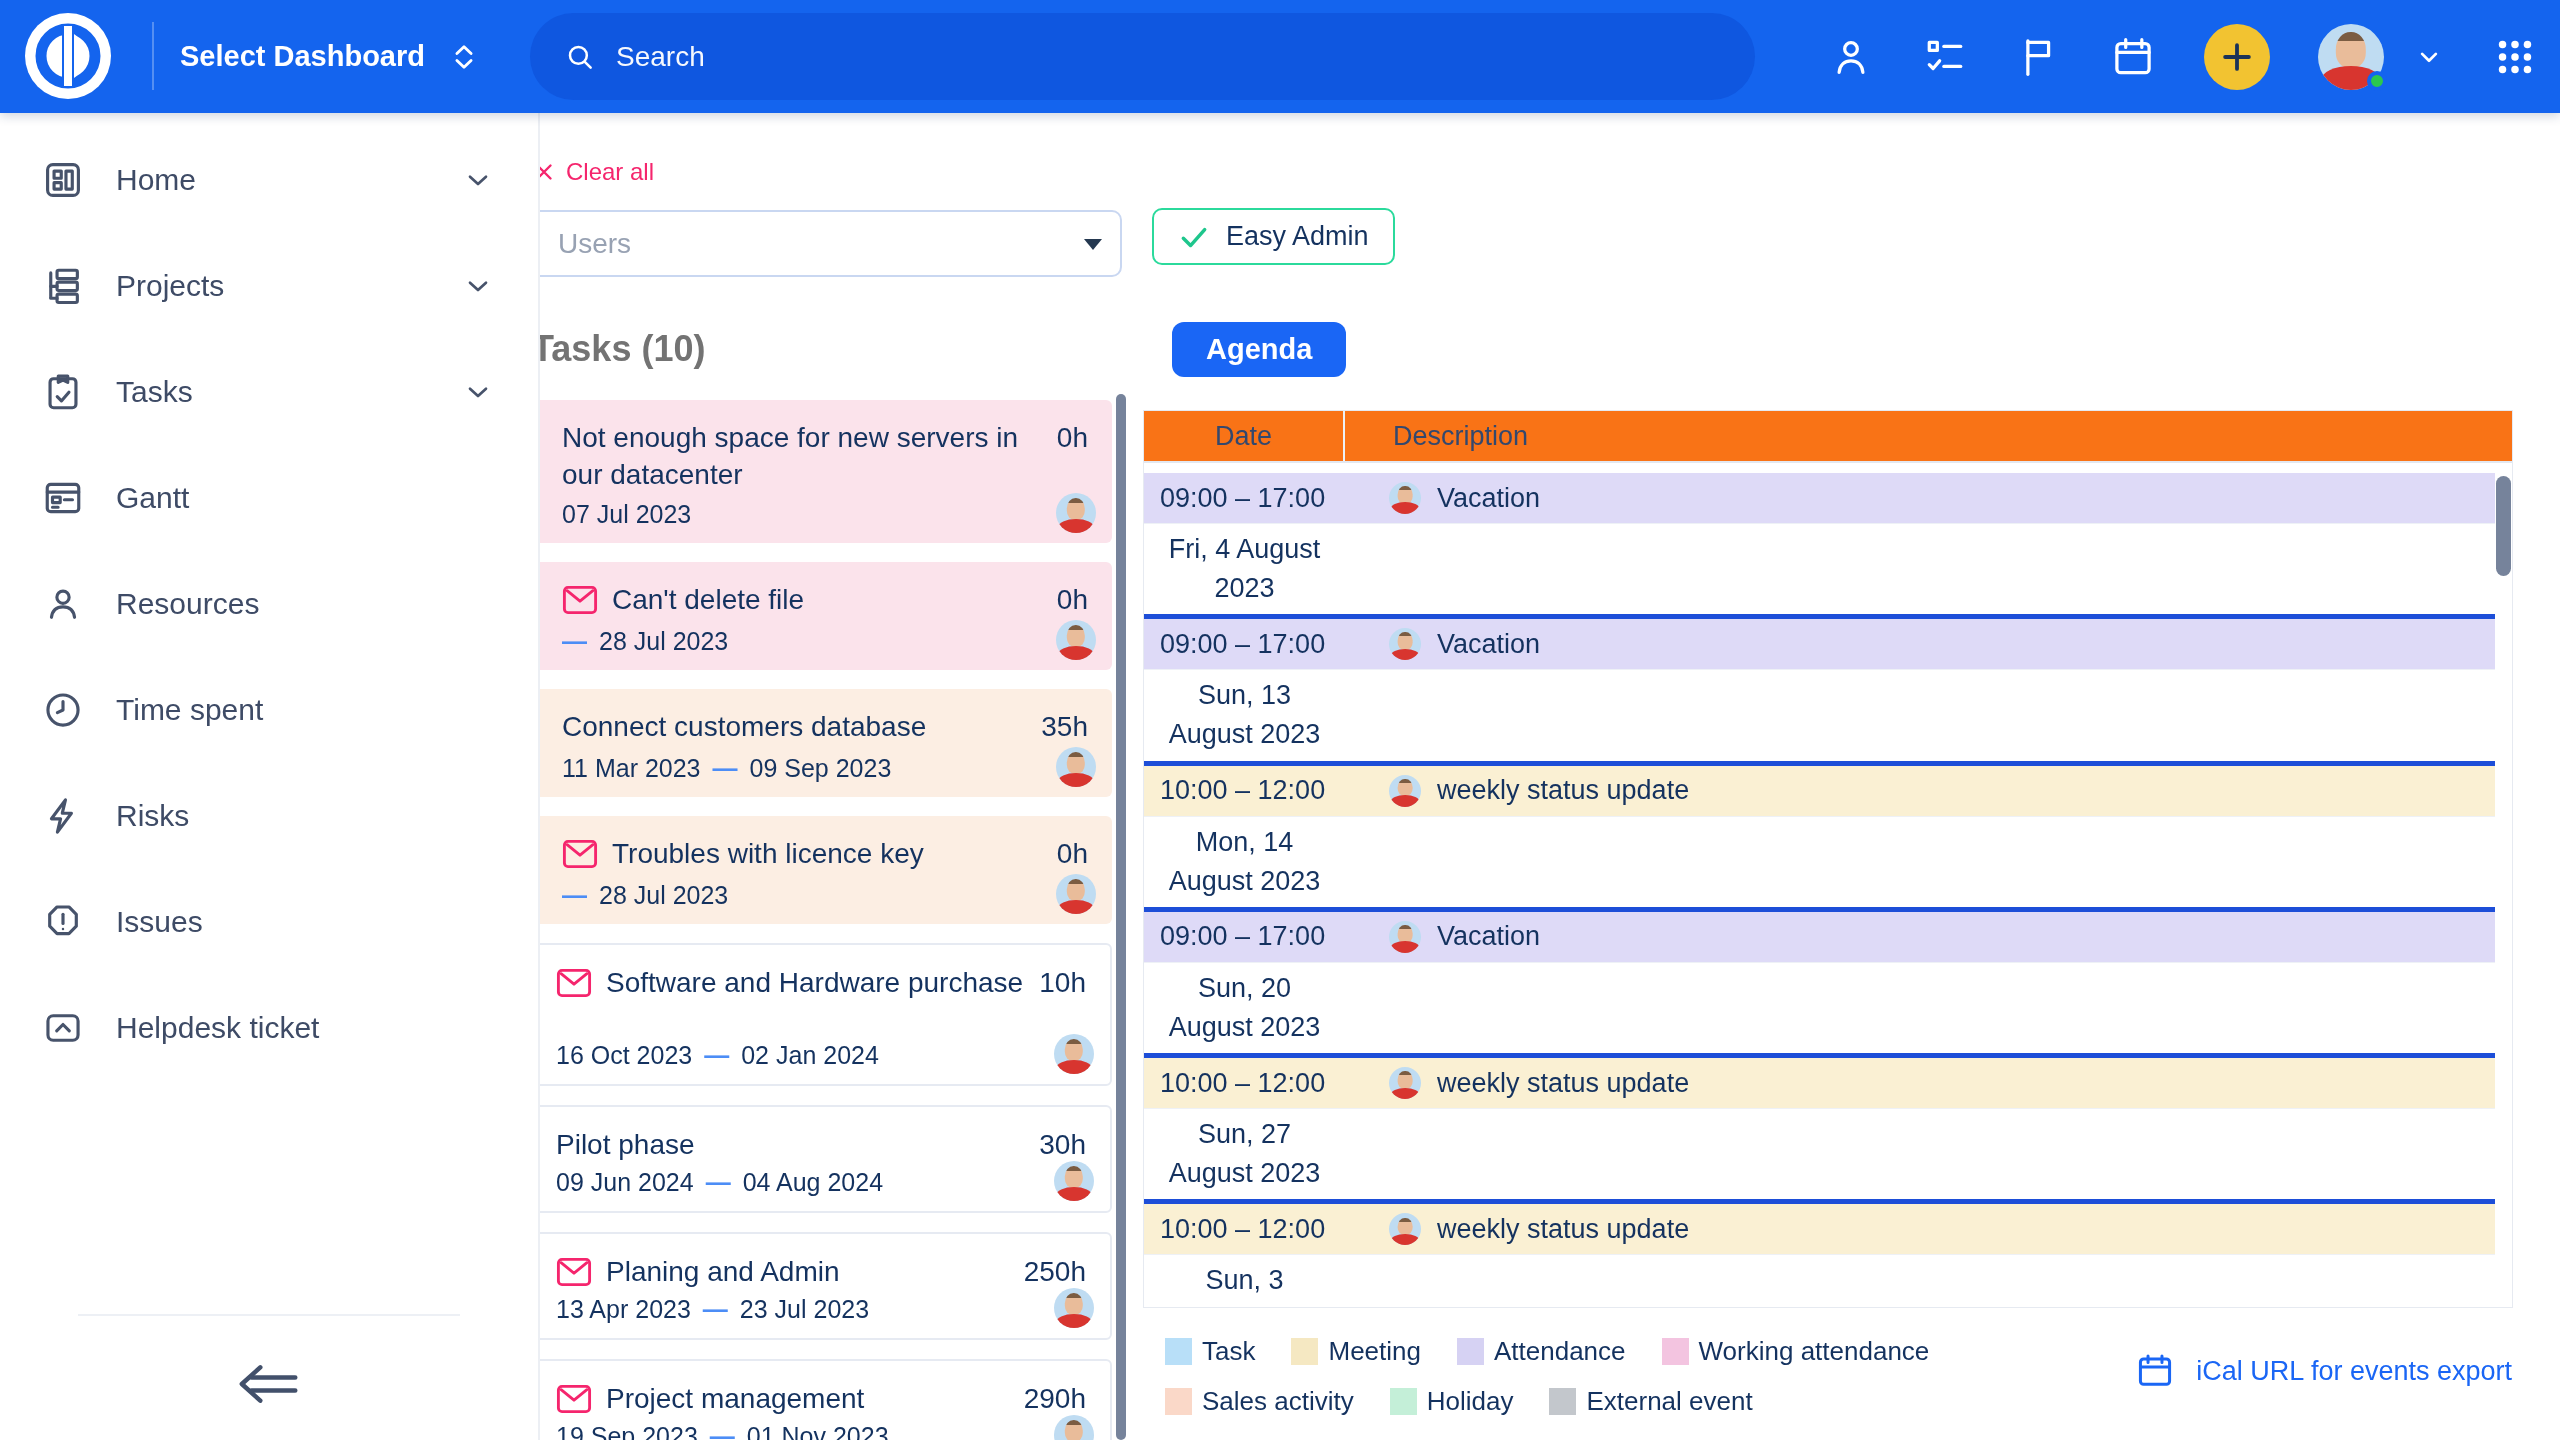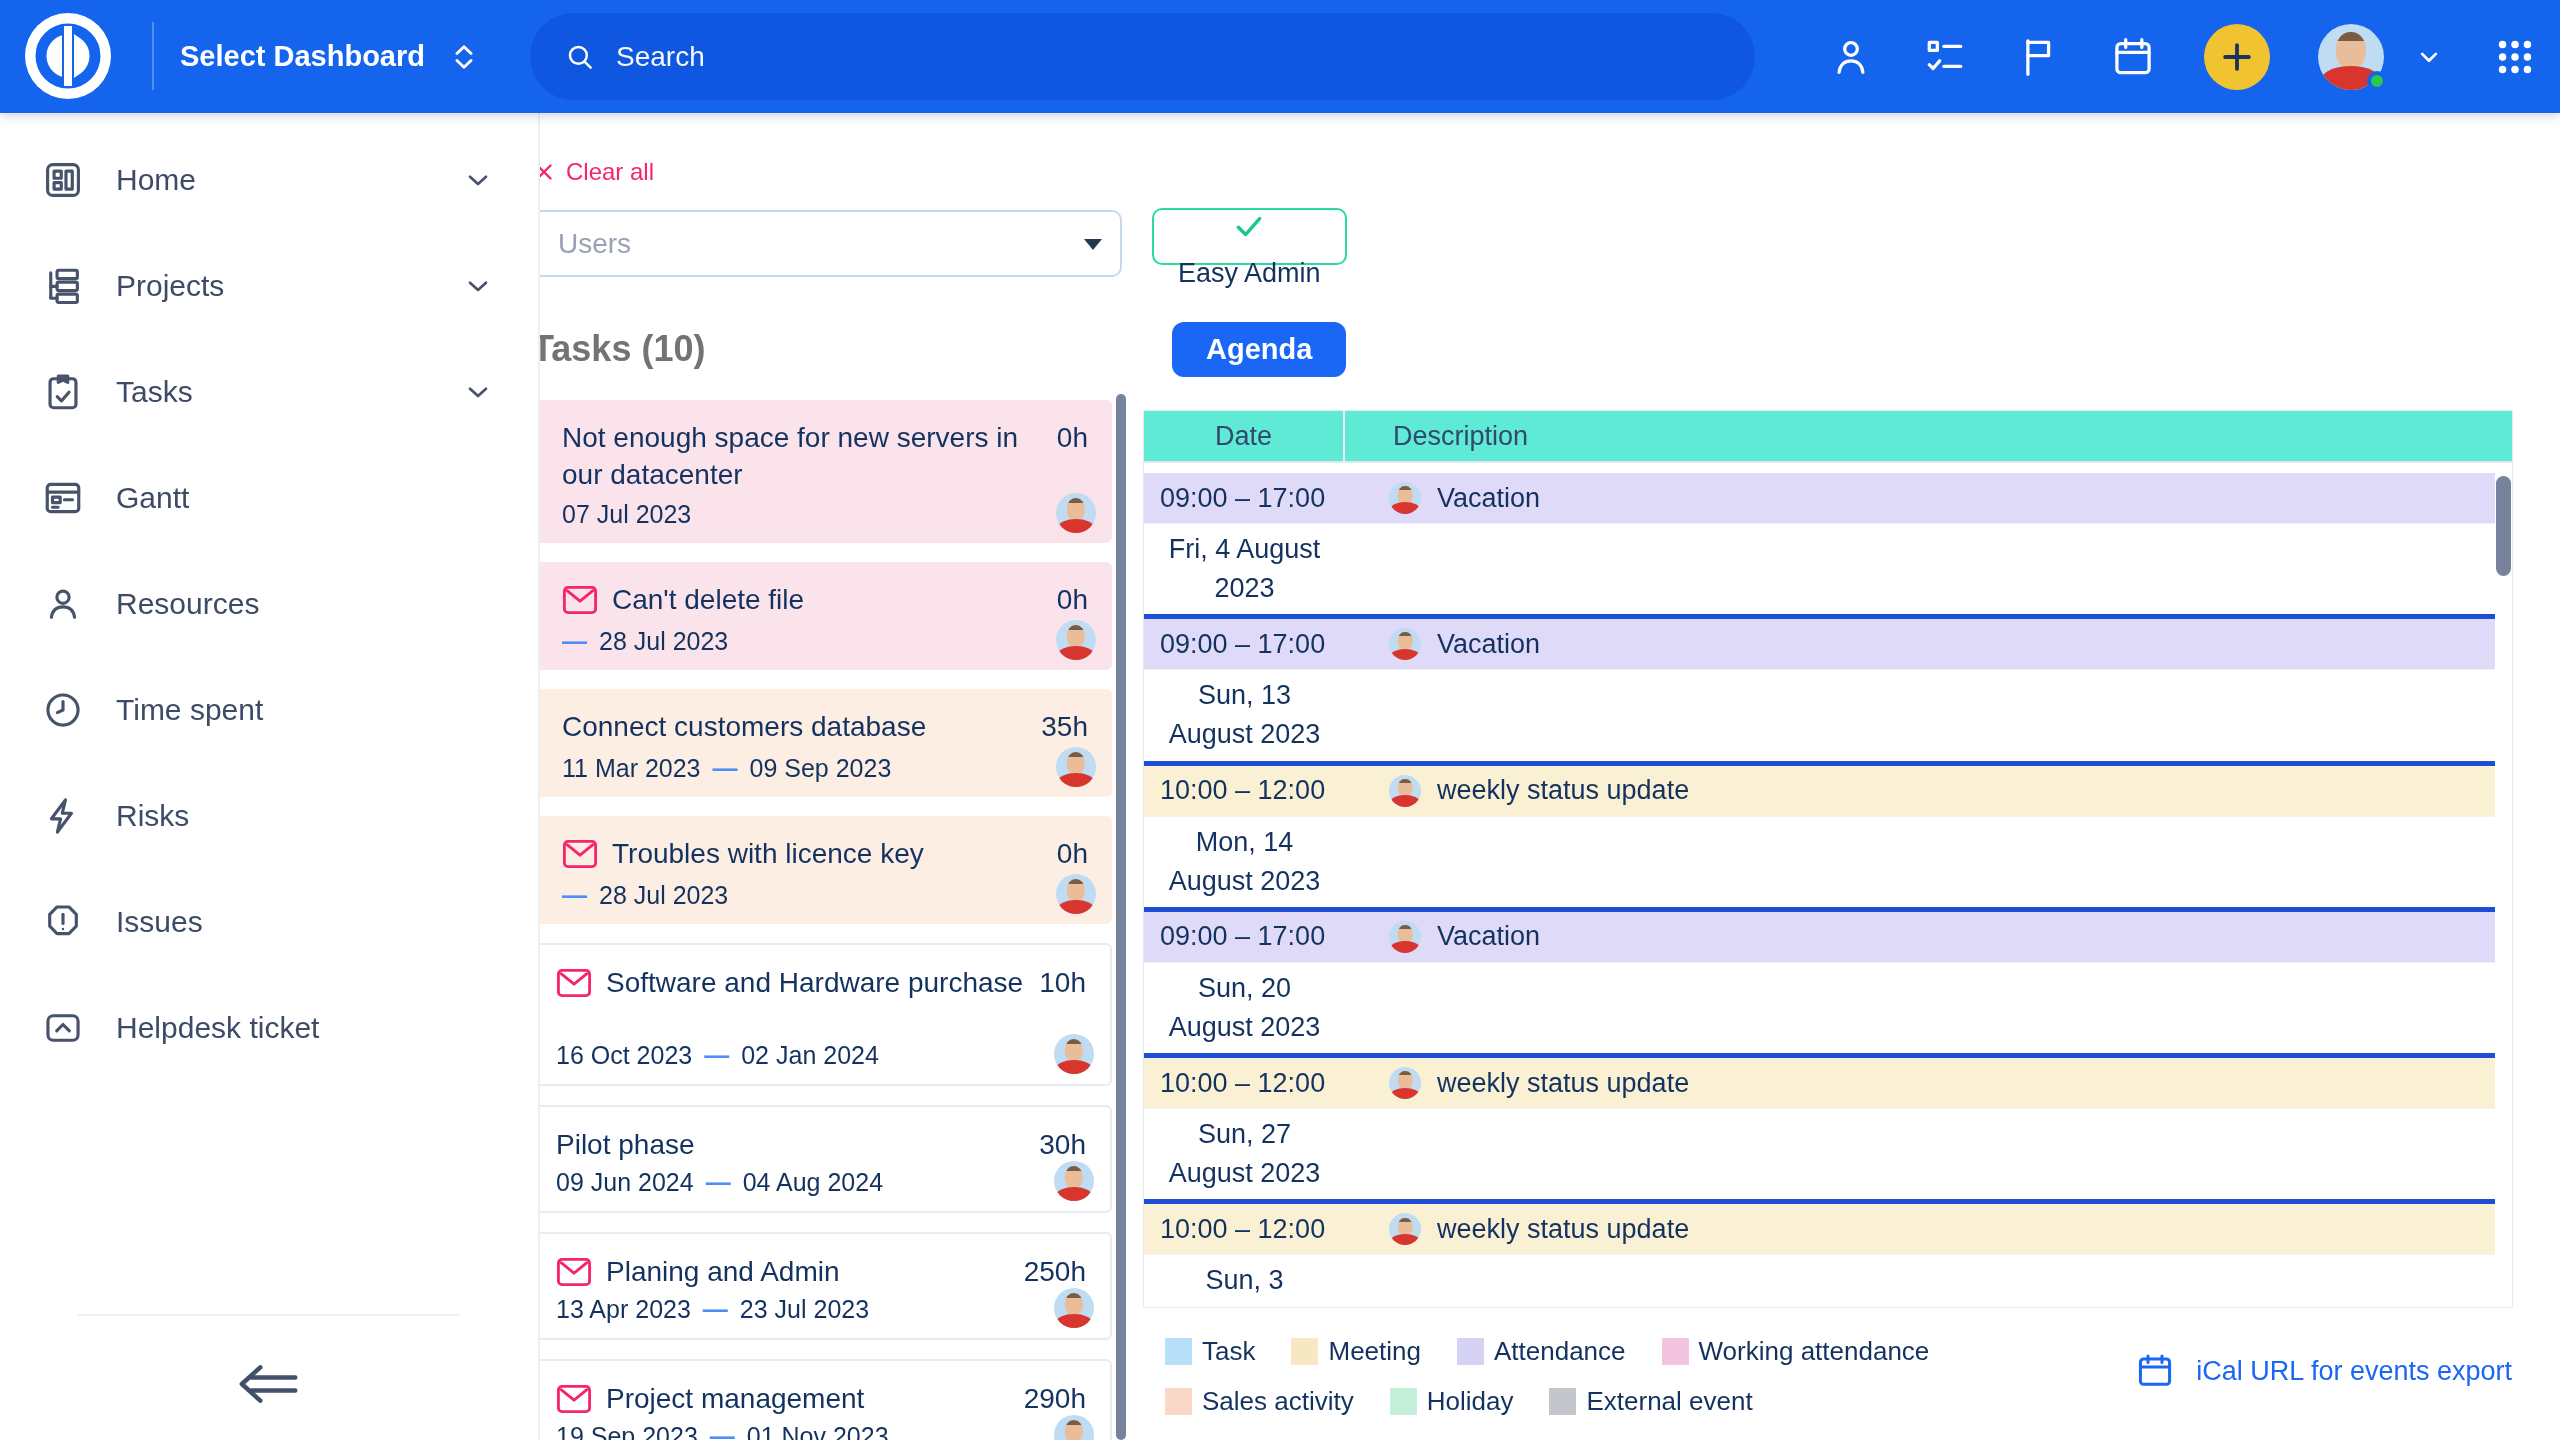--- a/index.html
+++ b/index.html
@@ -55,21 +55,21 @@
   .clear-all .xic { width:24px; height:24px; }
   .users-select { position:absolute; left:530px; top:210px; width:592px; height:67px; background:#fff;
     border:2px solid #C9D7F1; border-radius:10px; display:flex; align-items:center; padding:0 24px; cursor:pointer; }
   .users-input { border:none; outline:none; font-size:28px; color:#98A2B3; width:480px; background:transparent;
     font-family:"Liberation Sans", sans-serif; }
   .users-input::placeholder { color:#98A2B3; }
   .sel-arrow { position:absolute; right:18px; top:50%; transform:translateY(-46%);
     width:0; height:0; border-left:9px solid transparent; border-right:9px solid transparent; border-top:11px solid #243850; }
   .easy-admin { position:absolute; left:1152px; top:208px; height:57px; background:#fff;
     border:2px solid #2BDA9C; border-radius:10px; display:flex; align-items:center; gap:16px; padding:0 24px;
-    font-size:27px; font-weight:500; color:#14325F; cursor:pointer;flex-direction:column; }
+    font-size:27px; font-weight:500; color:#14325F; cursor:pointer; }
   .easy-admin .chk { width:32px; height:32px; }
   
   .tasks-title { position:absolute; left:532px; top:328px; font-size:36px; font-weight:700; color:#737373; }
   .task-list { position:absolute; left:530px; top:400px; width:582px; }
   .card { position:relative; border-radius:6px; background:#fff; padding:20px 24px 14px; min-height:108px; margin-bottom:19px; cursor:pointer; }
   .card.tall { min-height:143px; }
   .card.v-pink  { background:#FBE3EB; border-left:8px solid #F5256D; }
   .card.v-peach { background:#FCEEE3; border-left:8px solid #FF8A3D; }
   .card.v-plain { border:2px solid #E6EAF2; }
   .card-head { display:flex; align-items:flex-start; gap:14px; }
@@ -81,21 +81,21 @@
   .date-dash { color:#4C8DF6; font-weight:700; }
   .card .avatar { position:absolute; right:16px; bottom:10px; width:40px; height:40px; }
   .tasks-scrollbar { position:absolute; left:1116px; top:394px; width:10px; height:1046px;
     background:#76839B; border-radius:6px; cursor:grab; }
   
   .agenda-btn { position:absolute; left:1172px; top:322px; height:55px; padding:0 34px; background:#1A66F5;
     color:#fff; border:none; border-radius:12px; font-size:29px; font-weight:700; display:flex; align-items:center; cursor:pointer;
     font-family:"Liberation Sans", sans-serif; }
   .agenda-table { position:absolute; left:1143px; top:410px; width:1370px; height:898px; background:#fff;
     border:1px solid #E6EAF1; overflow:hidden; }
-  .agenda-header { height:52px; display:flex; border-bottom:2px solid #E3E8F0; font-size:27px; color:#33486E; background:#5eead4; }
+  .agenda-header { height:52px; display:flex; border-bottom:2px solid #E3E8F0; font-size:27px; color:#33486E; background:#f97316; }
   .agenda-header .col-date { width:201px; display:flex; align-items:center; justify-content:center; border-right:2px solid #EDF0F5; }
   .agenda-header .col-desc { flex:1; display:flex; align-items:center; padding-left:48px; }
   .a-spacer { height:10px; }
   .arow { width:calc(100% - 17px); }
   .arow.event { height:50px; display:flex; align-items:center; font-size:27px; color:#14325F; cursor:pointer; }
   .arow.event .time { width:201px; padding-left:16px; }
   .arow.event .desc { display:flex; align-items:center; gap:16px; }
   .arow.event .avatar { width:32px; height:32px; margin-left:44px; flex:0 0 auto; }
   .arow.event.attendance { background:#DEDAF7; }
   .arow.event.meeting    { background:#FAF0D3; }

